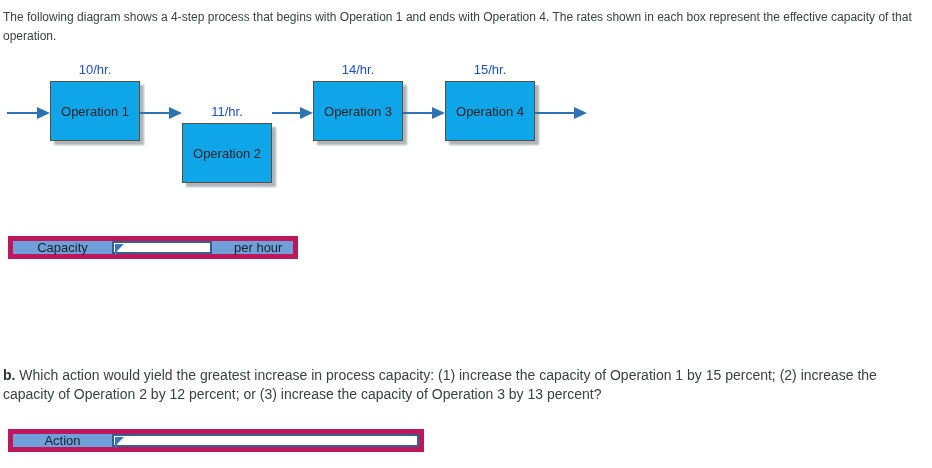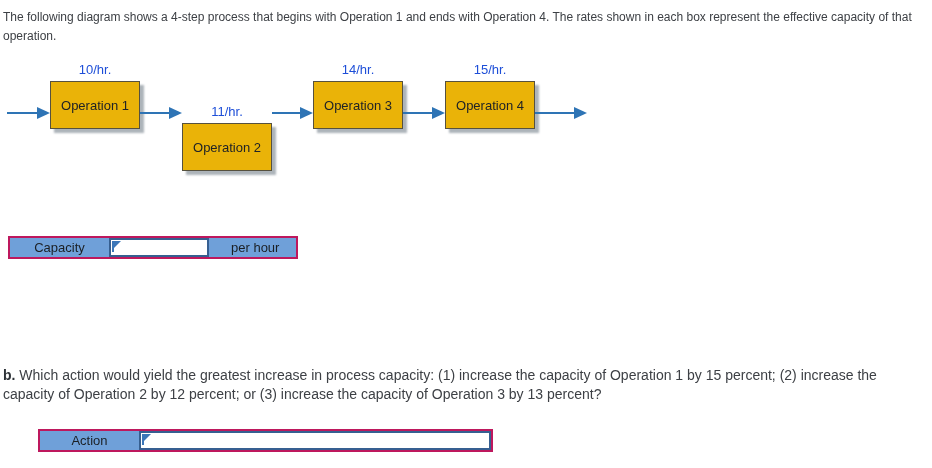--- a/index.html
+++ b/index.html
@@ -14,46 +14,46 @@
   .q b{color:#2e3338;}
   .q-a{top:192px;}
   .q-b{top:366px;}
   
   .diagram{position:absolute;left:0;top:0;width:932px;height:160px;}
   .rate{
     position:absolute;top:62px;width:90px;text-align:center;
     font-size:13px;color:#1d4ed8;
   }
   .opbox{
-    position:absolute;top:81px;width:90px;height:48px;box-sizing:border-box;
-    background:#eab308;border:1px solid #56513f;
+    position:absolute;top:81px;width:90px;height:60px;box-sizing:border-box;
+    background:#0ea5e9;border:1px solid #56513f;
     box-shadow:4px 4px 2px #adb4ba;
     display:flex;align-items:center;justify-content:center;
     font-size:13px;color:#202326;
   }
   .op1,.r1{left:50px;} .op2,.r2{left:182px;margin-top:42px;} .op3,.r3{left:313px;} .op4,.r4{left:445px;}
   .arrow{position:absolute;top:107px;height:12px;}
   .shaft{position:absolute;top:5px;left:0;height:2px;background:#2E74B5;}
   .head{
     position:absolute;top:0;right:0;width:0;height:0;
     border-top:6px solid transparent;border-bottom:6px solid transparent;
     border-left:13px solid #2E74B5;
   }
   .a0{left:7px;width:43px;}  .a0 .shaft{width:32px;}
   .a1{left:140px;width:42px;} .a1 .shaft{width:31px;}
   .a2{left:272px;width:41px;} .a2 .shaft{width:30px;}
   .a3{left:403px;width:42px;} .a3 .shaft{width:31px;}
   .a4{left:535px;width:52px;} .a4 .shaft{width:41px;}
   
   .ans-table{
     position:absolute;left:8px;height:23px;box-sizing:border-box;
-    border:2px solid #be185d;display:flex;align-items:stretch;background:#6FA0D9;
+    border:5px solid #be185d;display:flex;align-items:stretch;background:#6FA0D9;
   }
   .cap-table{top:236px;width:290px;}
-  .act-table{top:429px;width:455px;margin-left:30px;}
+  .act-table{top:429px;width:416px;}
   .cell{
     display:flex;align-items:center;font-size:13px;color:#1b1f24;box-sizing:border-box;
   }
   .cell.blue{background:#6FA0D9;}
   .cell.center{justify-content:center;}
   .cell.label{width:99px;}
   .cell.unit{flex:1;padding-left:22px;}
   .input-wrap{position:relative;box-sizing:border-box;background:#ffffff;border:2px solid #365F91;}
   .cap-input-wrap{width:100px;}
   .act-input-wrap{flex:1;}

